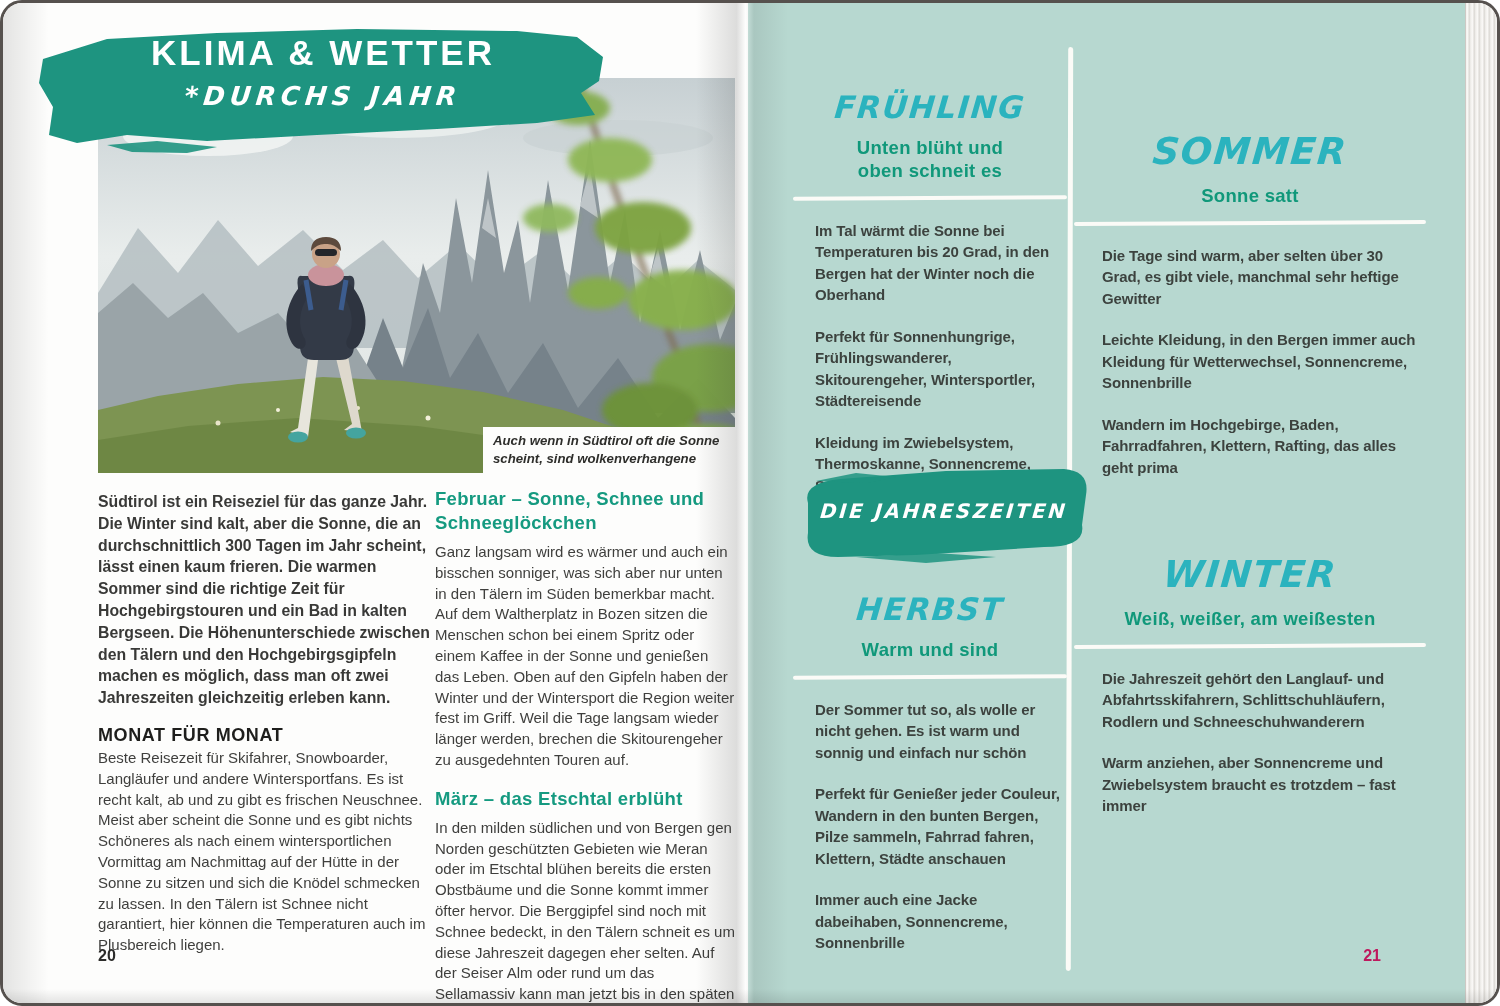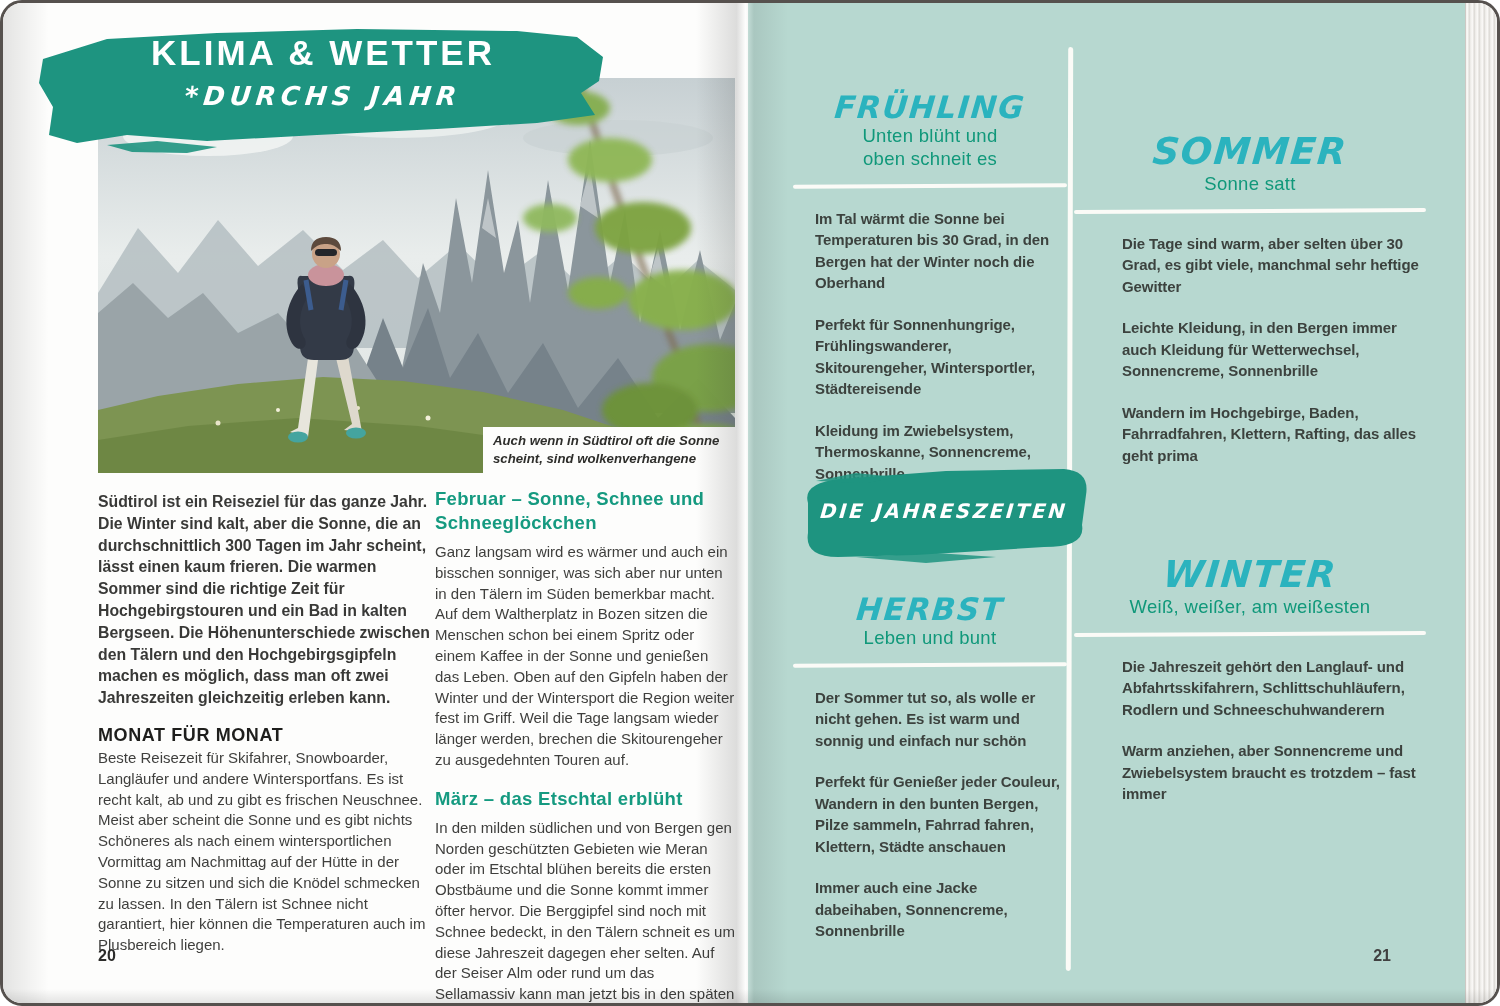--- a/index.html
+++ b/index.html
@@ -23,43 +23,43 @@
 
   .col{position:absolute;color:#3d3f3c;}
   .col-1{left:95px;top:488px;width:332px;}
   .col-2{left:432px;top:484px;width:300px;}
   .intro{margin:0;font-size:15.8px;line-height:21.8px;font-weight:700;color:#393937;}
   .monat{margin:16px 0 2px 0;font-size:18px;font-weight:800;letter-spacing:.6px;color:#1e1e1c;}
   .sec-h{margin:0 0 7px 0;font-size:18.5px;line-height:24px;font-weight:700;color:#159a80;letter-spacing:.3px;}
   .bodytext{margin:0 0 16px 0;font-size:15px;line-height:20.8px;font-weight:400;color:#3f3f3d;}
   .pagenum{position:absolute;bottom:38px;font-size:16px;font-weight:800;color:#2c2c2a;}
   .pn-left{left:95px;}
-  .pn-right{right:78px;color:#404040;}
+  .pn-right{right:88px;color:#be185d;}
 
   
   .page-right{position:absolute;left:745px;top:0;width:721px;height:100%;background:#b7d8d0;}
   .vline{position:absolute;left:319px;top:44px;width:5px;height:924px;background:#fbfbf7;border-radius:3px;transform:rotate(.15deg);}
   .hline{height:4px;background:#fbfbf7;border-radius:2px;transform:rotate(-.3deg);}
 
   .season{position:absolute;text-align:center;}
   .season-title{font-family:"DejaVu Sans",sans-serif;font-weight:800;font-style:italic;color:#2bb3be;
                 letter-spacing:1.5px;transform:skewX(-5deg);line-height:1.05;}
   .t-l{font-size:31px;}
   .t-xl{font-size:37px;}
-  .season-sub{margin:0 auto 14px auto;font-weight:400;font-size:18.5px;line-height:23px;color:#10987a;letter-spacing:.3px;}
+  .season-sub{margin:12px auto 14px auto;font-weight:700;font-size:18.5px;line-height:23px;color:#10987a;letter-spacing:.3px;}
   .season p{margin:20px 0 0 0;text-align:left;font-weight:700;font-size:15px;line-height:21.5px;color:#3c423e;letter-spacing:-.1px;}
 
   .s-fruehling{left:45px;top:88px;width:274px;}
   .s-fruehling .season-sub{width:170px;}
   .s-fruehling p,.s-herbst p{padding:0 6px 0 22px;}
   .s-herbst{left:45px;top:590px;width:274px;}
   .s-herbst .season-sub{width:220px;}
   .s-sommer{left:326px;top:130px;width:352px;}
   .s-winter{left:326px;top:553px;width:352px;}
-  .s-sommer p,.s-winter p{padding:0 4px 0 48px;}
+  .s-sommer p,.s-winter p{padding:0 4px 0 28px;}
   .s-sommer .season-sub,.s-winter .season-sub{width:320px;}
 
   .jz-banner{position:absolute;left:48px;top:458px;width:296px;height:104px;}
   .jz-banner svg{position:absolute;inset:0;}
   .jz-label{position:absolute;left:0;top:38px;width:100%;text-align:center;color:#ffffff;
             font-family:"DejaVu Sans",sans-serif;font-weight:800;font-style:italic;font-size:20px;
             letter-spacing:2.5px;transform:skewX(-5deg);}
 
   
   .gutter{position:absolute;left:693px;top:0;bottom:0;width:92px;pointer-events:none;
@@ -165,21 +165,21 @@
       <div class="pagenum pn-left">20</div>
     </div>
 
     <div class="page-right">
       <div class="vline"></div>
 
       <div class="season s-fruehling">
         <div class="season-title t-l">FRÜHLING</div>
         <div class="season-sub">Unten blüht und oben schneit es</div>
         <div class="hline"></div>
-        <p>Im Tal wärmt die Sonne bei Temperaturen bis 30 Grad, in den Bergen hat der Winter noch die Oberhand</p>
+        <p>Im Tal wärmt die Sonne bei Temperaturen bis 20 Grad, in den Bergen hat der Winter noch die Oberhand</p>
         <p>Perfekt für Sonnenhungrige, Frühlingswanderer, Skitourengeher, Wintersportler, Städtereisende</p>
         <p>Kleidung im Zwiebelsystem, Thermoskanne, Sonnencreme, Sonnenbrille</p>
       </div>
 
       <div class="season s-sommer">
         <div class="season-title t-xl">SOMMER</div>
         <div class="season-sub">Sonne satt</div>
         <div class="hline"></div>
         <p>Die Tage sind warm, aber selten über 30 Grad, es gibt viele, manchmal sehr heftige Gewitter</p>
         <p>Leichte Kleidung, in den Bergen immer auch Kleidung für Wetterwechsel, Sonnencreme, Sonnenbrille</p>
@@ -190,21 +190,21 @@
         <svg viewBox="0 0 296 104">
           <path fill="#1e9480" d="M12,42 Q6,22 44,18 L150,10 L268,8 Q294,10 290,34 L286,64 Q290,86 248,86 L120,94 L42,96 Q8,96 12,72 Z"></path>
           <path fill="#1e9480" d="M20,20 L60,12 L100,16 L70,22 Z" opacity=".85"></path>
           <path fill="#1e9480" d="M60,96 L140,92 L200,96 L130,102 Z" opacity=".85"></path>
         </svg>
         <div class="jz-label">DIE JAHRESZEITEN</div>
       </div>
 
       <div class="season s-herbst">
         <div class="season-title t-l">HERBST</div>
-        <div class="season-sub">Leben und bunt</div>
+        <div class="season-sub">Warm und sind</div>
         <div class="hline"></div>
         <p>Der Sommer tut so, als wolle er nicht gehen. Es ist warm und sonnig und einfach nur schön</p>
         <p>Perfekt für Genießer jeder Couleur, Wandern in den bunten Bergen, Pilze sammeln, Fahrrad fahren, Klettern, Städte anschauen</p>
         <p>Immer auch eine Jacke dabeihaben, Sonnencreme, Sonnenbrille</p>
       </div>
 
       <div class="season s-winter">
         <div class="season-title t-xl">WINTER</div>
         <div class="season-sub">Weiß, weißer, am weißesten</div>
         <div class="hline"></div>

